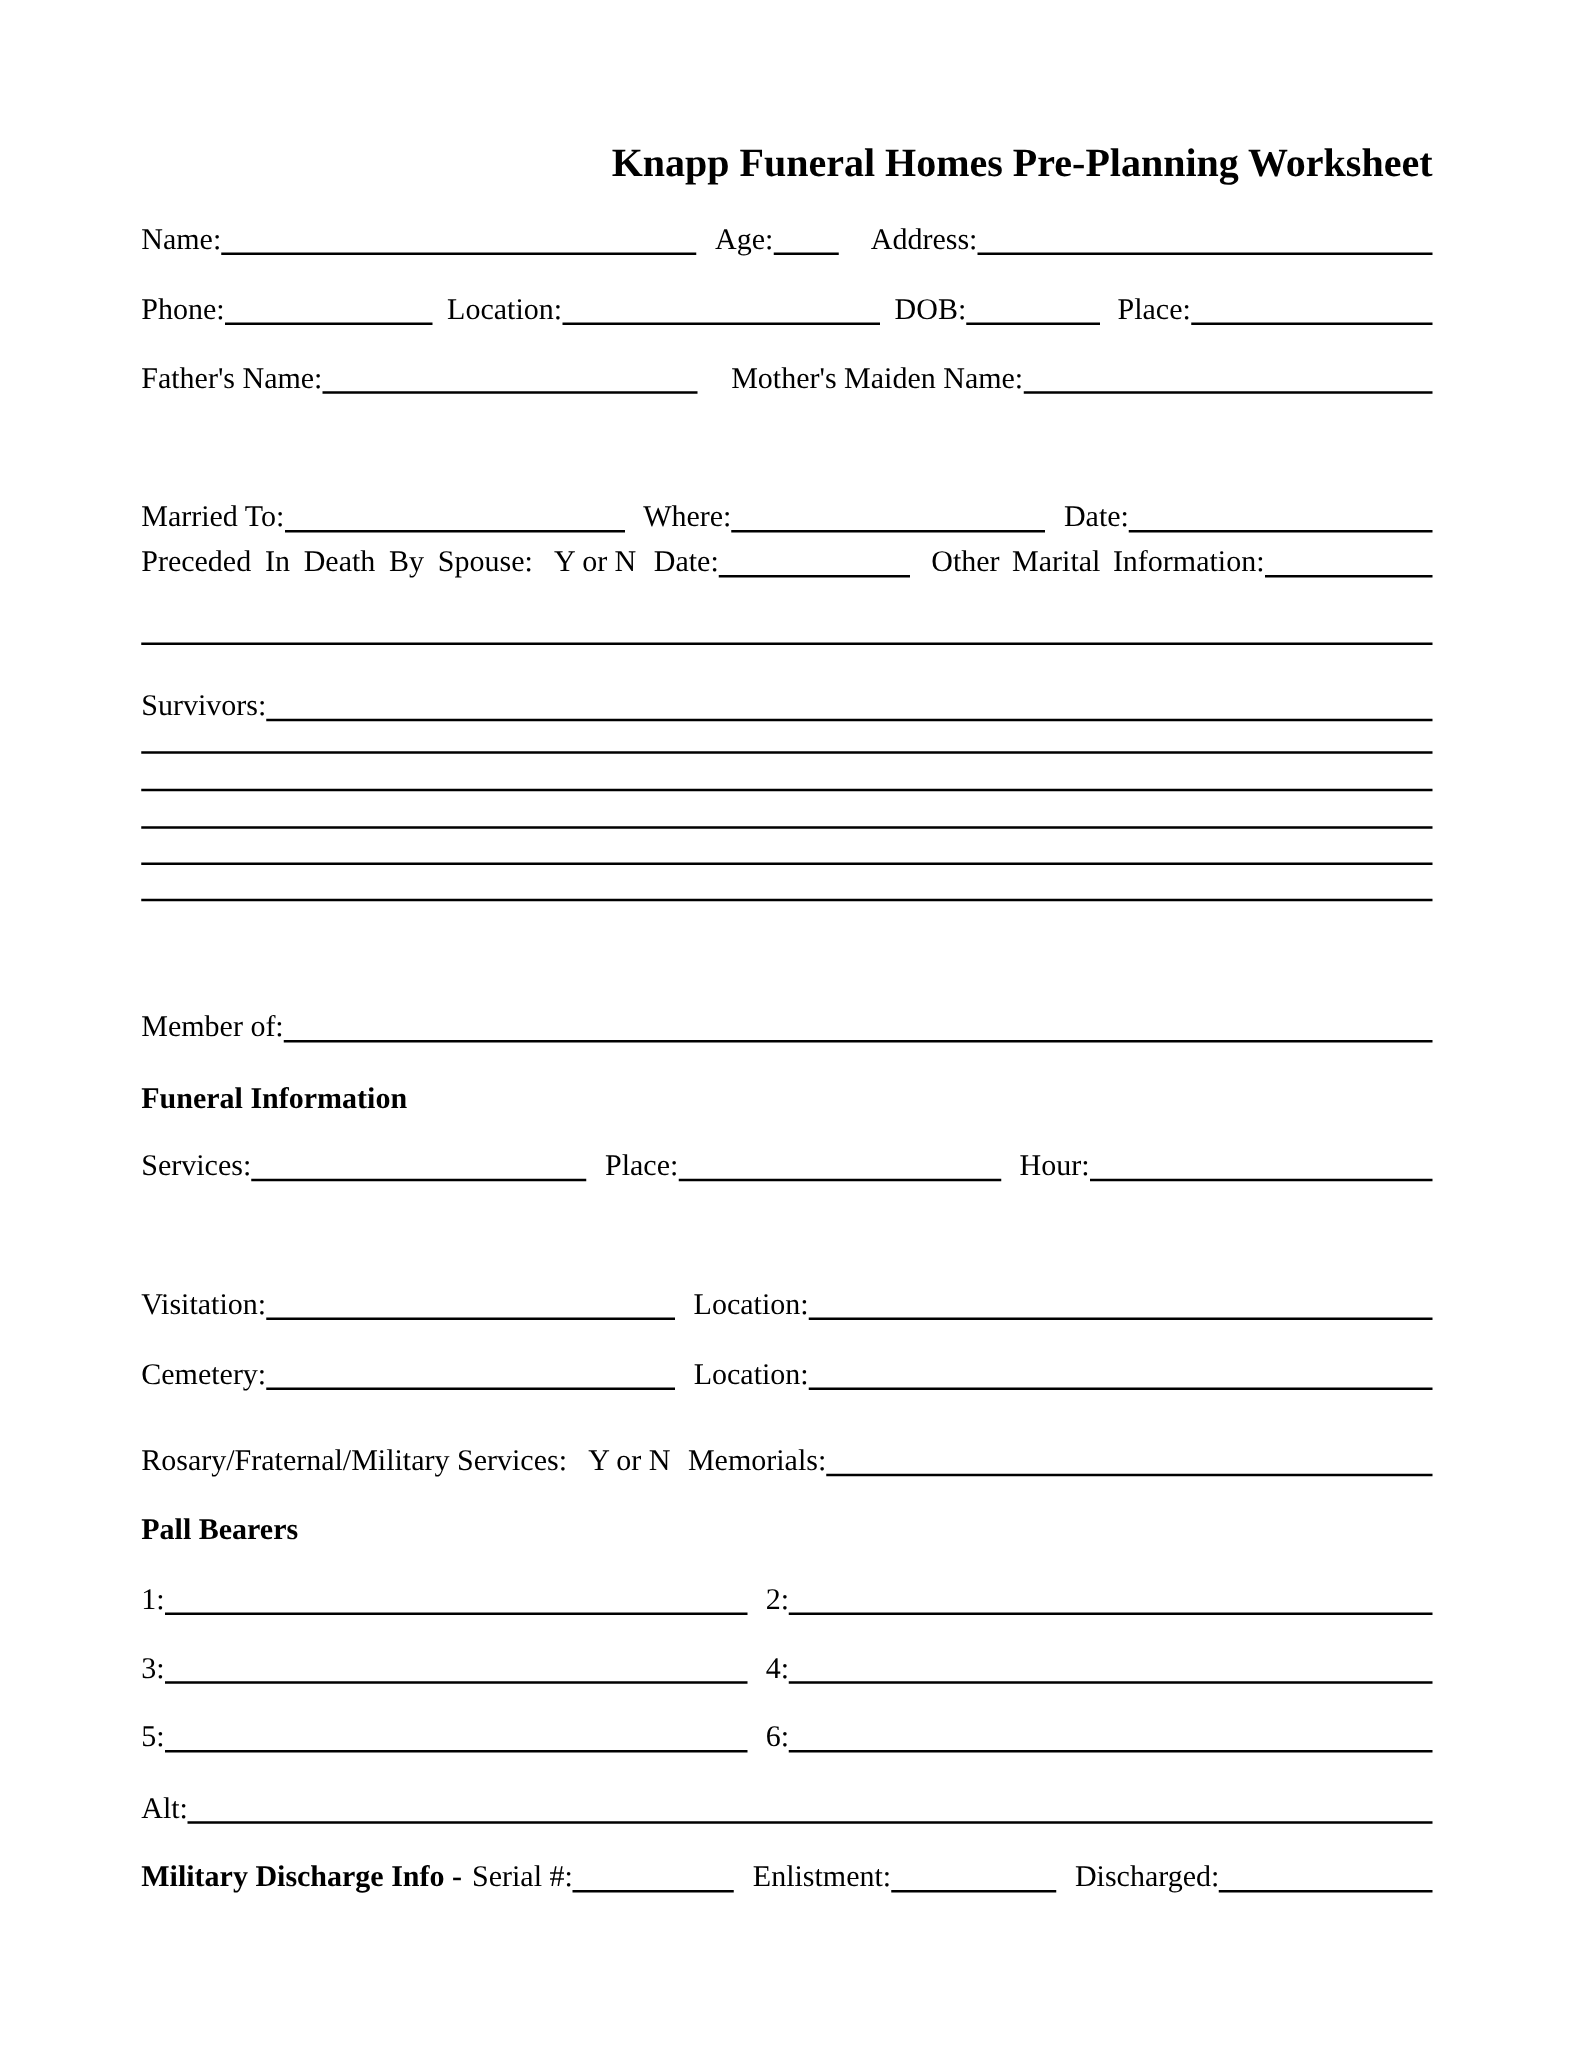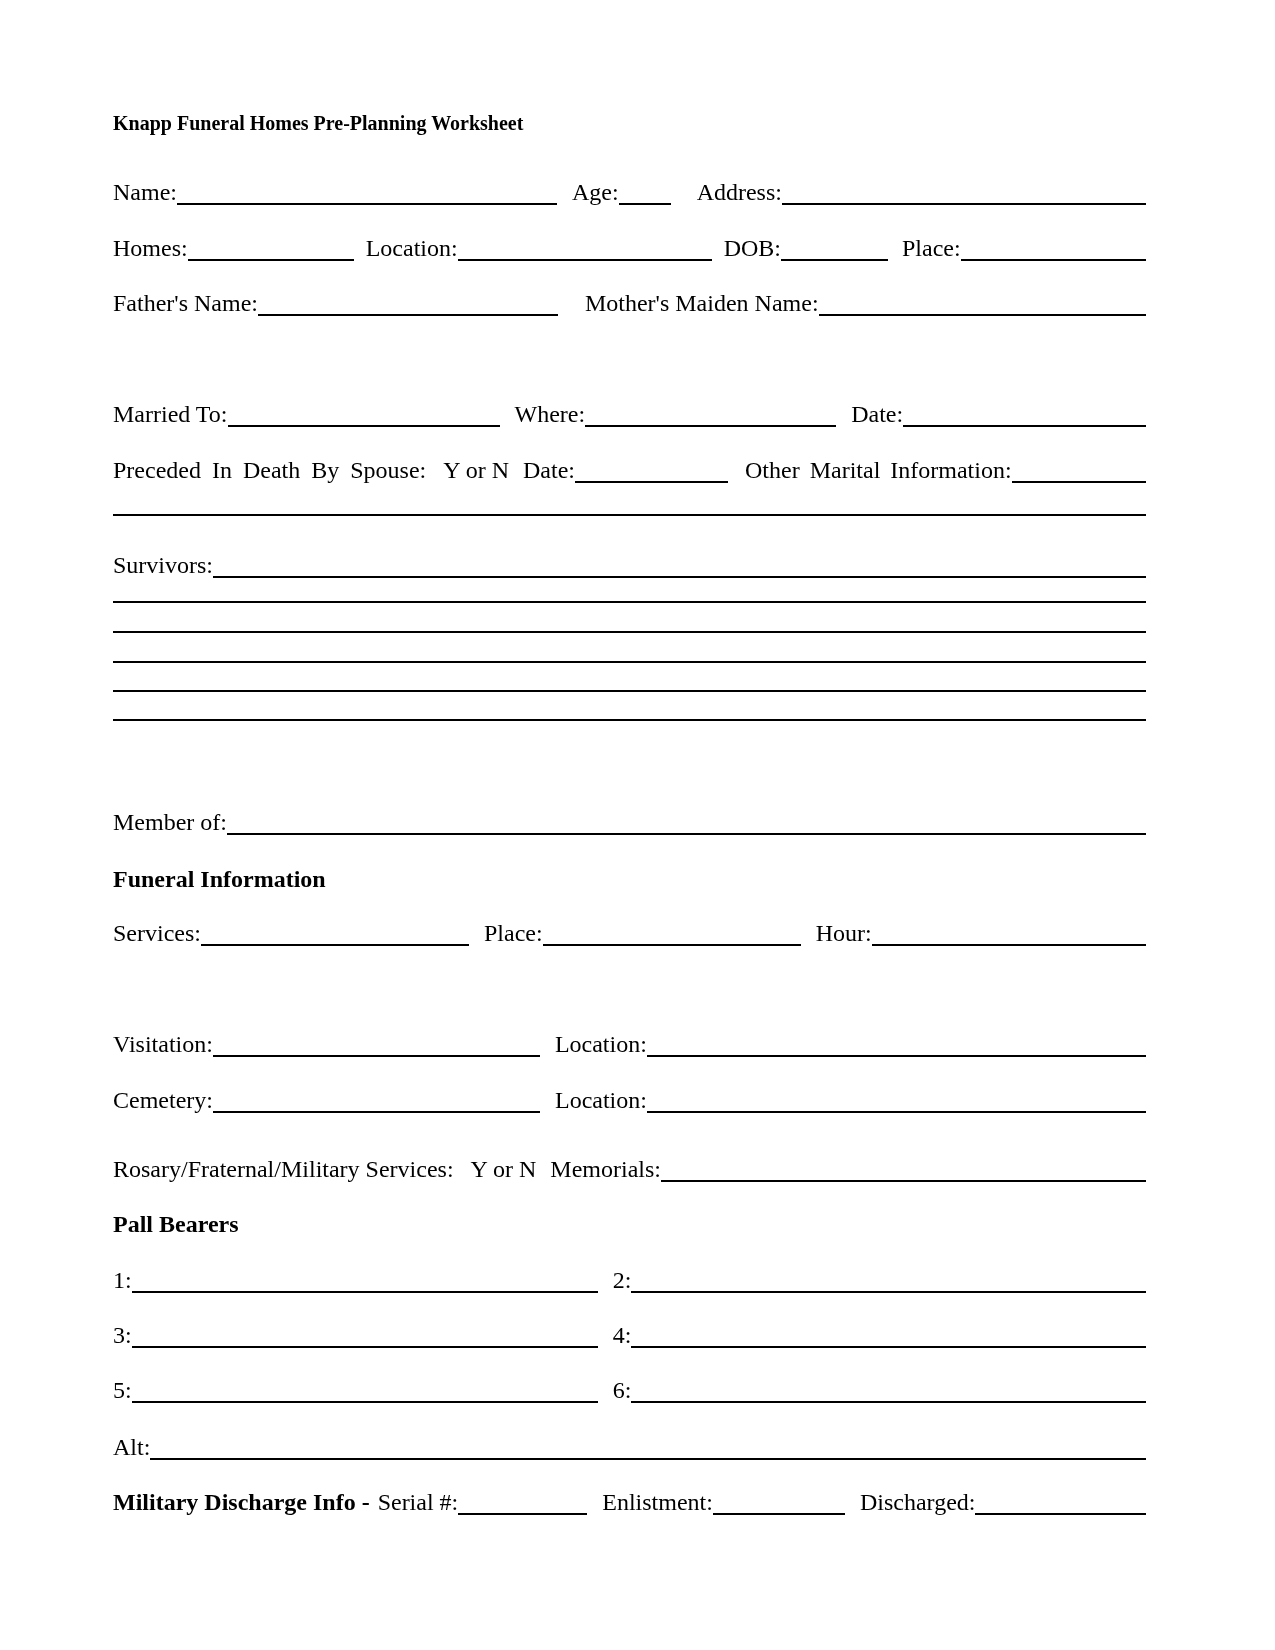--- a/index.html
+++ b/index.html
@@ -7,21 +7,21 @@
     position:relative;
     width:1275px;height:1650px;
     background:#ffffff;
     color:#000000;
     font-family:"Liberation Serif","DejaVu Serif",serif;
     font-size:24px;
     overflow:hidden;
   }
   .title{
     position:absolute;left:113px;right:129px;
-    text-align:left;font-weight:bold;font-size:20px;
+    text-align:right;font-weight:bold;font-size:32px;
     white-space:nowrap;
   }
   .heading{
     position:absolute;left:113px;right:129px;
     font-weight:bold;font-size:24px;
     white-space:nowrap;
   }
   .row{
     position:absolute;left:113px;right:129px;
     display:flex;align-items:baseline;
@@ -51,21 +51,21 @@
   <div class="row" style="top:179px">
     <span class="lbl">Name:</span>
     <span class="ln" style="width:380px"></span>
     <span class="lbl g">Age:</span>
     <span class="ln" style="width:52px"></span>
     <span class="lbl" style="margin-left:26px">Address:</span>
     <span class="ln fx"></span>
   </div>
 
   <div class="row" style="top:235px">
-    <span class="lbl">Homes:</span>
+    <span class="lbl">Phone:</span>
     <span class="ln" style="width:166px"></span>
     <span class="lbl" style="margin-left:12px">Location:</span>
     <span class="ln" style="width:254px"></span>
     <span class="lbl" style="margin-left:12px">DOB:</span>
     <span class="ln" style="width:107px"></span>
     <span class="lbl" style="margin-left:14px">Place:</span>
     <span class="ln fx"></span>
   </div>
 
   <div class="row" style="top:290px">
@@ -78,21 +78,21 @@
 
   <div class="row" style="top:401px">
     <span class="lbl">Married To:</span>
     <span class="ln" style="width:272px"></span>
     <span class="lbl g">Where:</span>
     <span class="ln" style="width:251px"></span>
     <span class="lbl g">Date:</span>
     <span class="ln fx"></span>
   </div>
 
-  <div class="row" style="top:457px">
+  <div class="row" style="top:437px">
     <span class="lbl" style="word-spacing:5px">Preceded In Death By Spouse:</span>
     <span class="lbl" style="margin-left:17px">Y or N</span>
     <span class="lbl" style="margin-left:14px">Date:</span>
     <span class="ln" style="width:153px"></span>
     <span class="lbl" style="margin-left:17px;word-spacing:4px">Other Marital Information:</span>
     <span class="ln fx"></span>
   </div>
 
   <div class="hr" style="top:514px"></div>
 

